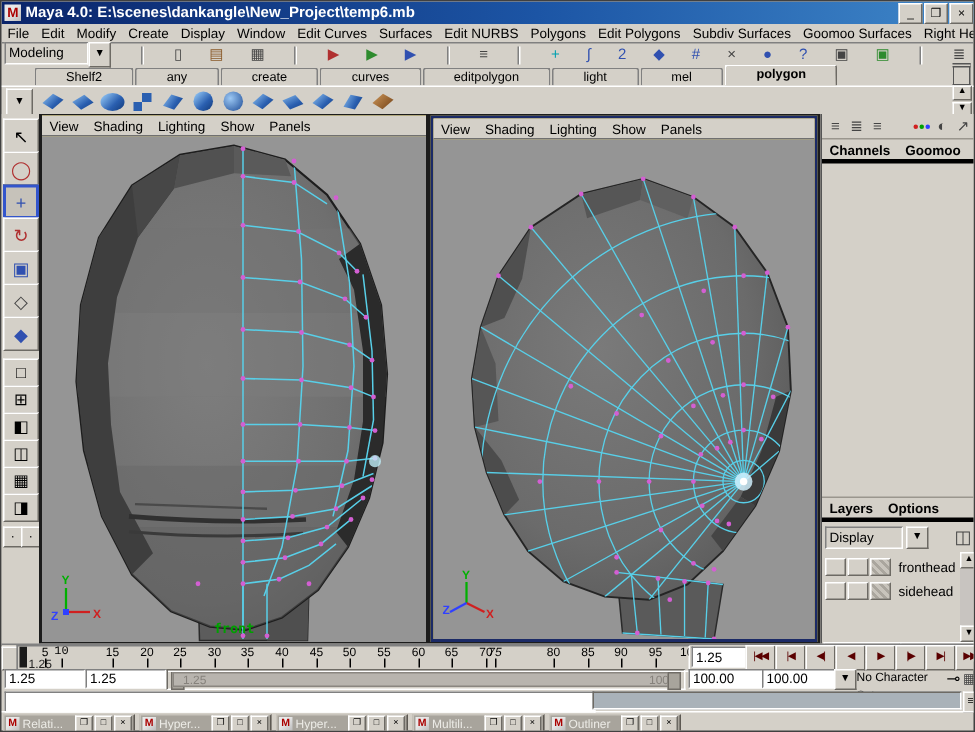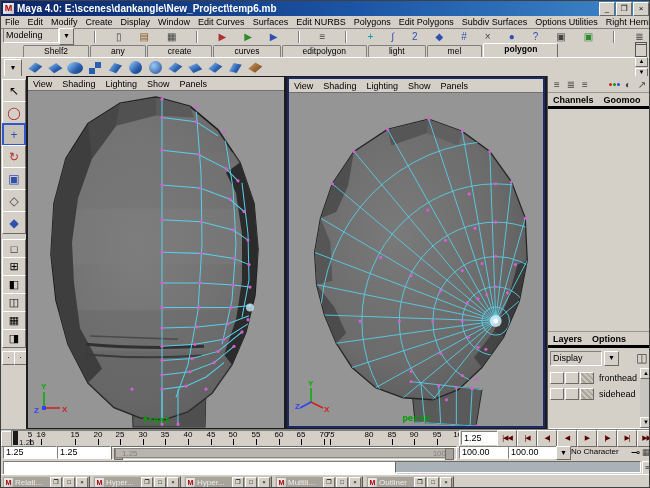--- a/index.html
+++ b/index.html
@@ -124,21 +124,21 @@
     <span>Modify</span>
     <span>Create</span>
     <span>Display</span>
     <span>Window</span>
     <span>Edit Curves</span>
     <span>Surfaces</span>
     <span>Edit NURBS</span>
     <span>Polygons</span>
     <span>Edit Polygons</span>
     <span>Subdiv Surfaces</span>
-    <span>Options Utilities</span>
+    <span>Goomoo Surfaces</span>
     <span>Right Hemisphere</span>
 
   </div>
 
   <div id="toolbar" class="abs">
     <div id="modebox">
       <div id="modeval">Modeling</div>
       <div class="ddbtn bev-out">▼</div>
     </div>
     <div class="sep"></div>
@@ -506,21 +506,20 @@
           <circle cx="210" cy="226" r="2.5" fill="#ffffff"></circle>
         </svg>
         <svg class="axis" viewBox="0 0 34 34">
           <line x1="16" y1="24" x2="16" y2="10" stroke="#00b000" stroke-width="1.5"></line>
           <text x="13" y="8" fill="#00b000" font-size="8" font-weight="bold">Y</text>
           <line x1="16" y1="24" x2="28" y2="30" stroke="#d02020" stroke-width="1.5"></line>
           <text x="29" y="34" fill="#d02020" font-size="8" font-weight="bold">X</text>
           <line x1="16" y1="24" x2="5" y2="30" stroke="#3040ff" stroke-width="1.5"></line>
           <text x="0" y="31" fill="#3040ff" font-size="8" font-weight="bold">Z</text>
         </svg>
-        <div class="vplabel">persp</div>
       </div>
     </div>
   </div>
 
   <div id="rpanel" class="abs">
     <div id="rp-icons">
       <span class="ic c-gry">≡</span>
       <span class="ic c-gry">≣</span>
       <span class="ic c-gry">≡</span>
       <span class="rp-sp"></span>

